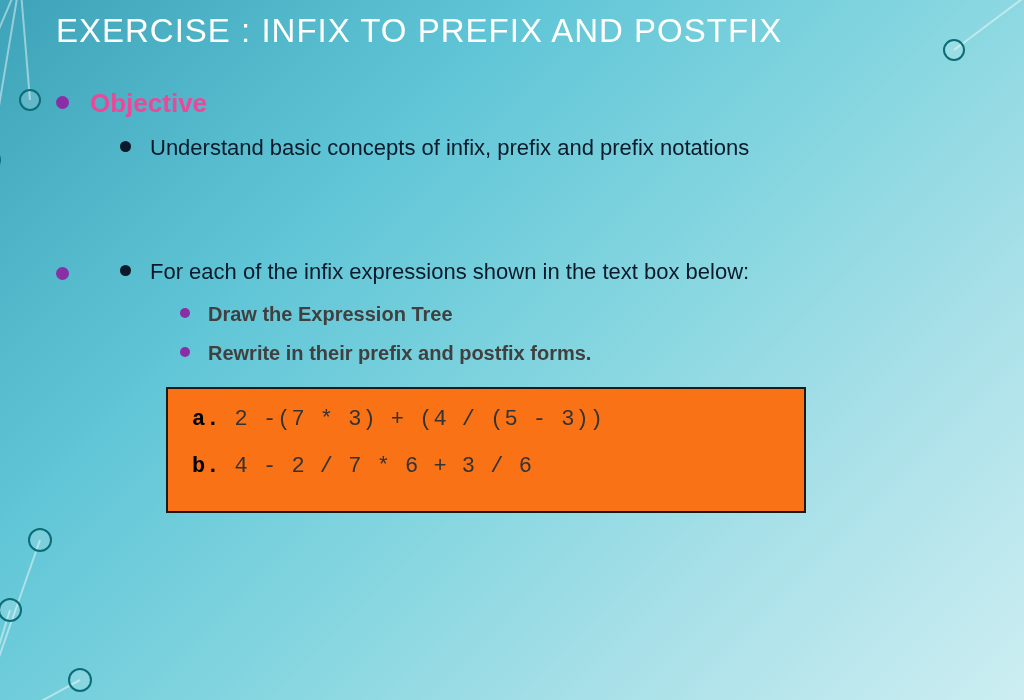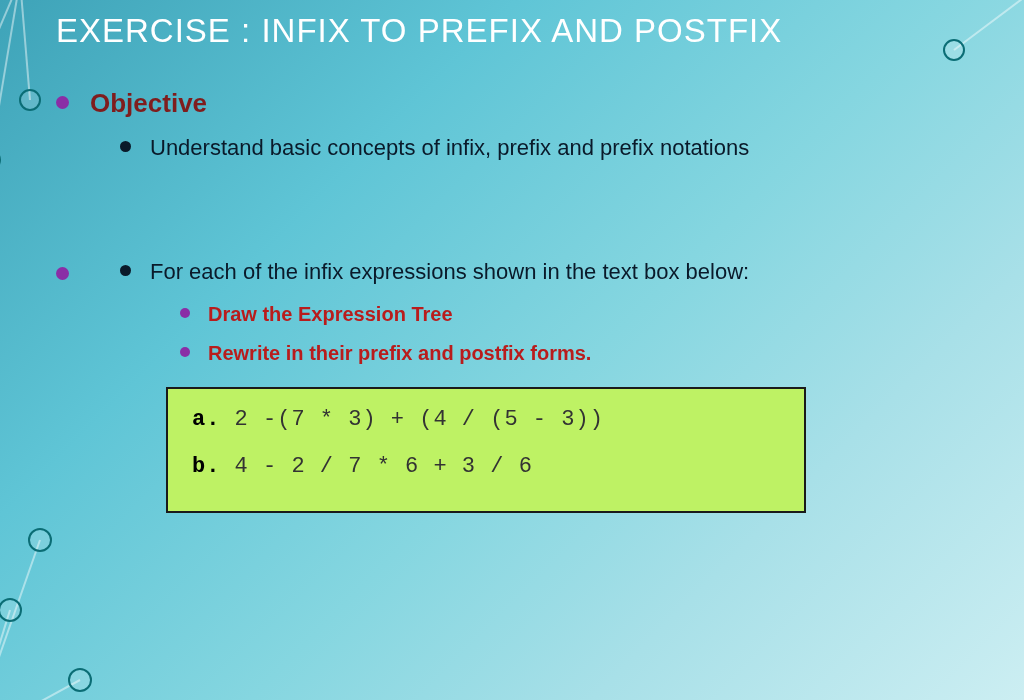--- a/index.html
+++ b/index.html
@@ -30,51 +30,51 @@
   ul.top > li::before {
     content: "";
     position: absolute;
     left: 0; top: 8px;
     width: 13px; height: 13px;
     background: #8a2ea6;
     border-radius: 50%;
   }
 
   .heading-purple {
-    color: #7f1d1d;
+    color: #ec4899;
     font-weight: 700;
     font-size: 26px;
   }
 
   ul.sub { list-style: none; margin-top: 16px; margin-left: 30px; }
   ul.sub > li { position: relative; padding-left: 30px; margin-bottom: 22px; font-size: 22px; color: #0a1a2a; }
   ul.sub > li::before {
     content: "";
     position: absolute;
     left: 0; top: 6px;
     width: 11px; height: 11px;
     background: #0a1a2a;
     border-radius: 50%;
   }
 
   ul.subsub { list-style: none; margin-top: 18px; margin-left: 30px; }
-  ul.subsub > li { position: relative; padding-left: 28px; margin-bottom: 16px; font-size: 20px; font-weight: 700; color: #b91c1c; }
+  ul.subsub > li { position: relative; padding-left: 28px; margin-bottom: 16px; font-size: 20px; font-weight: 700; color: #404040; }
   ul.subsub > li::before {
     content: "";
     position: absolute;
     left: 0; top: 5px;
     width: 10px; height: 10px;
     background: #8a2ea6;
     border-radius: 50%;
   }
 
   .gap { height: 60px; }
 
   .codebox {
-    background: #bef264;
+    background: #f97316;
     border: 2px solid #1a1a1a;
     margin: 18px 14px 0 110px;
     width: 640px;
     padding: 18px 24px 10px 24px;
     font-family: "Courier New", Courier, monospace;
     font-size: 22px;
     color: #333;
     letter-spacing: 1px;
   }
   .codebox .row { margin-bottom: 22px; white-space: pre; }

